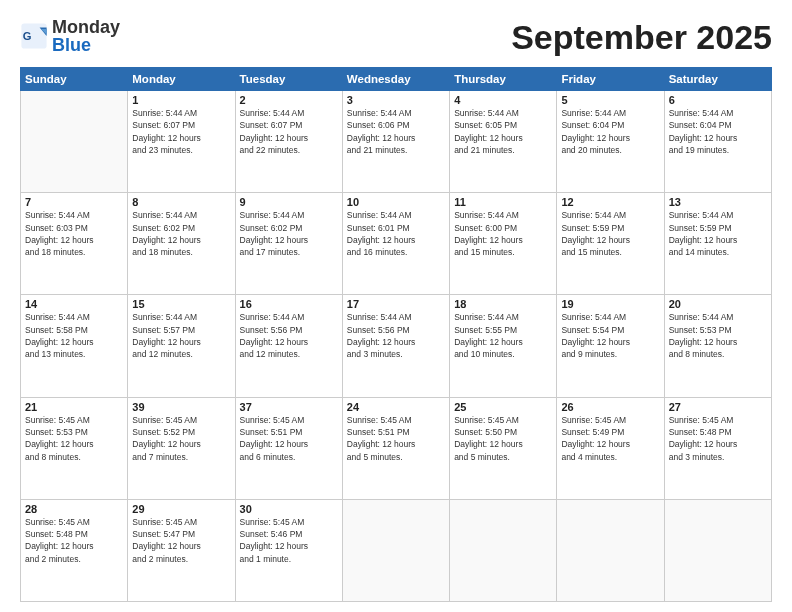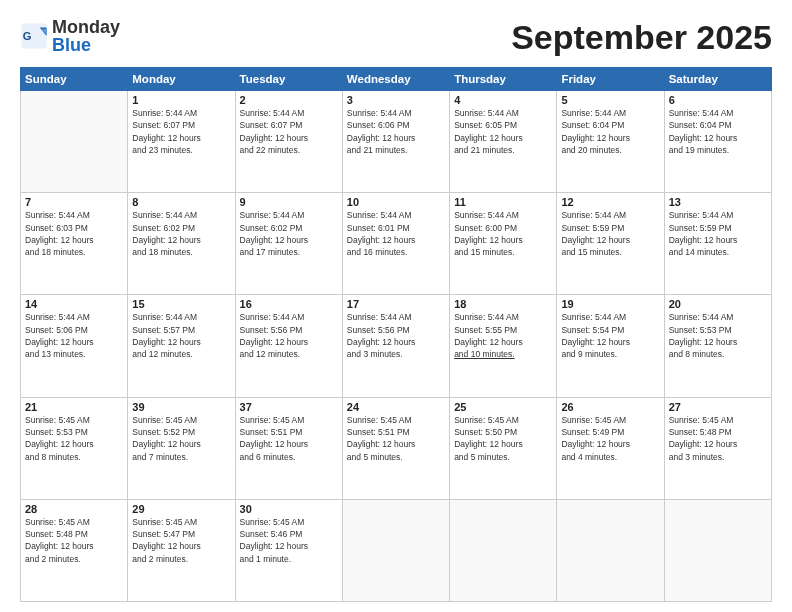--- a/index.html
+++ b/index.html
@@ -248,21 +248,21 @@
               <span style="display:block;">Daylight: 12 hours</span>
               <span style="display:block;">and 14 minutes.</span>
             </div>
       </td>
         </tr>
         <tr>
           <td>
         <span class="day-num">14</span>
         <div class="day-info">
               <span style="display:block;">Sunrise: 5:44 AM</span>
-              <span style="display:block;">Sunset: 5:06 PM</span>
+              <span style="display:block;">Sunset: 5:58 PM</span>
               <span style="display:block;">Daylight: 12 hours</span>
               <span style="display:block;">and 13 minutes.</span>
             </div>
       </td>
           <td>
         <span class="day-num">15</span>
         <div class="day-info">
               <span style="display:block;">Sunrise: 5:44 AM</span>
               <span style="display:block;">Sunset: 5:57 PM</span>
               <span style="display:block;">Daylight: 12 hours</span>
@@ -286,21 +286,21 @@
               <span style="display:block;">Daylight: 12 hours</span>
               <span style="display:block;">and 3 minutes.</span>
             </div>
       </td>
           <td>
         <span class="day-num">18</span>
         <div class="day-info">
               <span style="display:block;">Sunrise: 5:44 AM</span>
               <span style="display:block;">Sunset: 5:55 PM</span>
               <span style="display:block;">Daylight: 12 hours</span>
-              <span style="display:block;text-decoration:underline;">and 10 minutes.</span>
+              <span style="display:block;">and 10 minutes.</span>
             </div>
       </td>
           <td>
         <span class="day-num">19</span>
         <div class="day-info">
               <span style="display:block;">Sunrise: 5:44 AM</span>
               <span style="display:block;">Sunset: 5:54 PM</span>
               <span style="display:block;">Daylight: 12 hours</span>
               <span style="display:block;">and 9 minutes.</span>
             </div>

